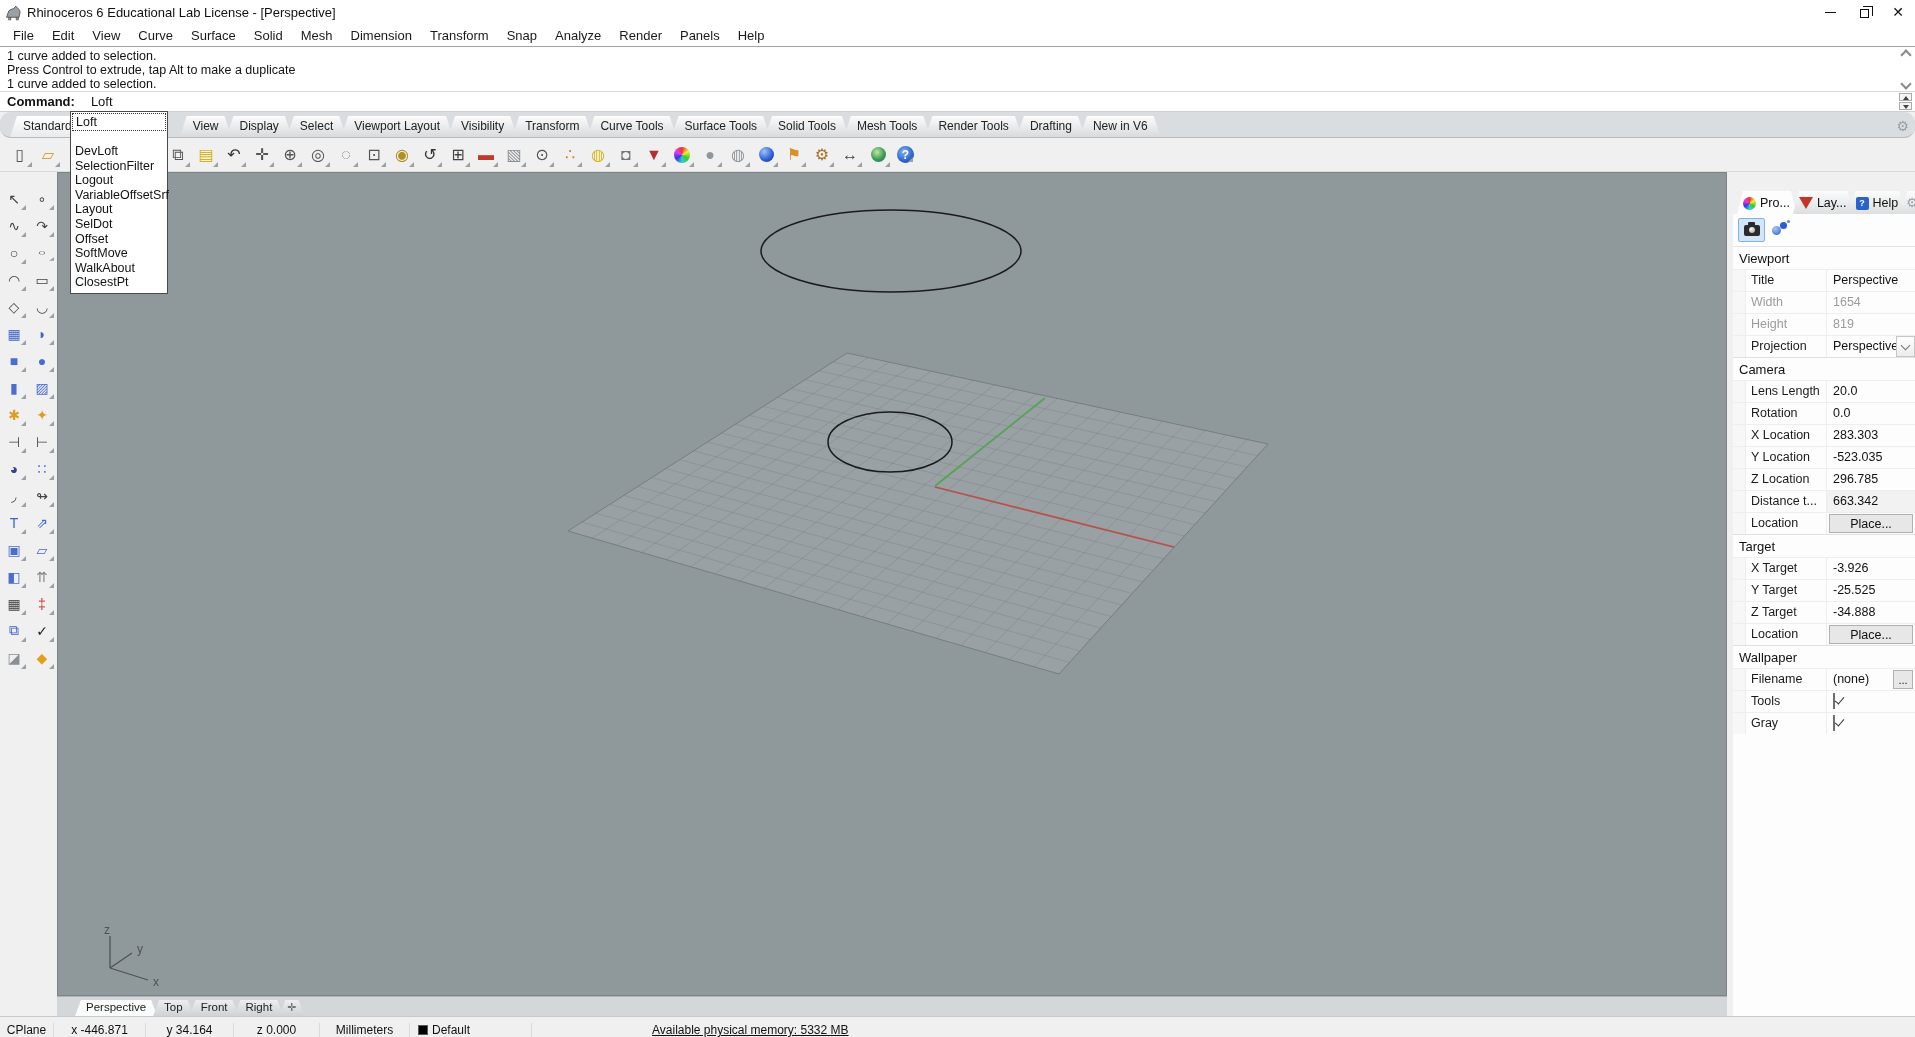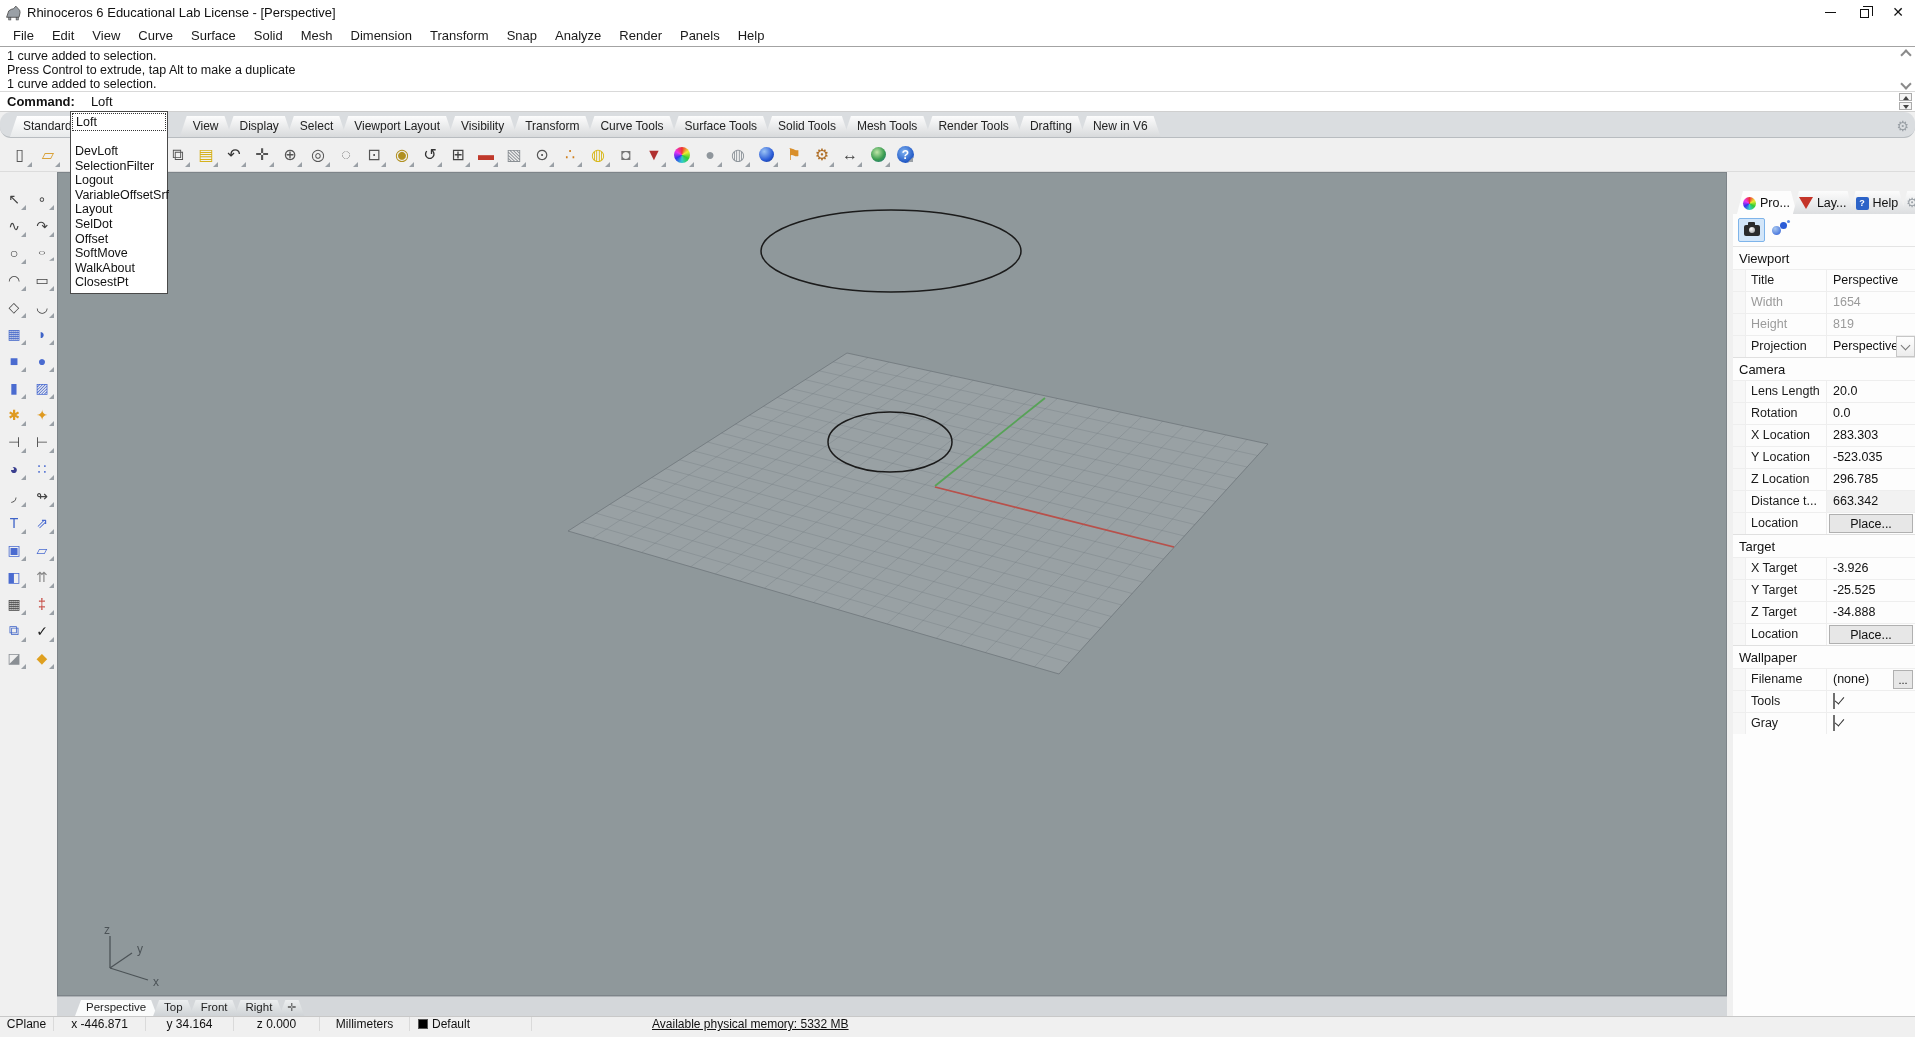--- a/index.html
+++ b/index.html
@@ -101,21 +101,21 @@
   .prow.disabled .plab, .prow.disabled .pval { color:#9b9b9b; }
   .prow.readonly .pval { background:#f2f2f2; }
   .pchev { width:19px; border:1px solid #c6c6c6; background:linear-gradient(#fefefe,#ececec); display:flex; align-items:center; justify-content:center; flex:0 0 auto; }
   .pchev::before { content:''; width:6px; height:6px; border-right:1.6px solid #777; border-bottom:1.6px solid #777; transform:rotate(45deg); margin-top:-3px; }
   .pbtn-place { flex:1; margin:1px 2px; border:1px solid #b0b0b0; background:#e7e7e7; font-size:12.5px; display:flex; align-items:center; justify-content:center; }
   .pbrowse { width:20px; margin:1px 2px 1px 0; border:1px solid #b0b0b0; background:#e7e7e7; display:flex; align-items:center; justify-content:center; font-size:11px; flex:0 0 auto; }
   .chkbox { width:13px; height:13px; border:1px solid #707070; background:#fff; margin-top:3px; position:relative; }
   .chkbox::after { content:''; position:absolute; left:3px; top:0.5px; width:4px; height:8px; border-right:1.8px solid #333; border-bottom:1.8px solid #333; transform:rotate(40deg); }
 
   
-  .statusbar { height:21px; background:#f0f0f0; border-top:1px solid #c8c8c8; display:flex; align-items:flex-start; font-size:12px; }
+  .statusbar { height:21px; background:#f0f0f0; border-top:1px solid #c8c8c8; display:flex; align-items:flex-end; font-size:12px; }
   .sfield { display:flex; align-items:center; justify-content:center; padding:0 8px; border-right:1px solid #dadada; white-space:nowrap; }
   .sfield.bold { font-weight:bold; }
   .swatch { width:10px; height:10px; background:#000; border:1px solid #555; margin-right:4px; flex:0 0 auto; }
   .sspacer { width:112px; border-right:1px solid #dadada; }
   .smem { display:flex; align-items:center; padding:0 8px; white-space:nowrap;text-decoration:underline; }
   .stog-host { display:flex; align-items:stretch; }
 
   .glyph { display:inline-block; }
 </style>
 </head>

